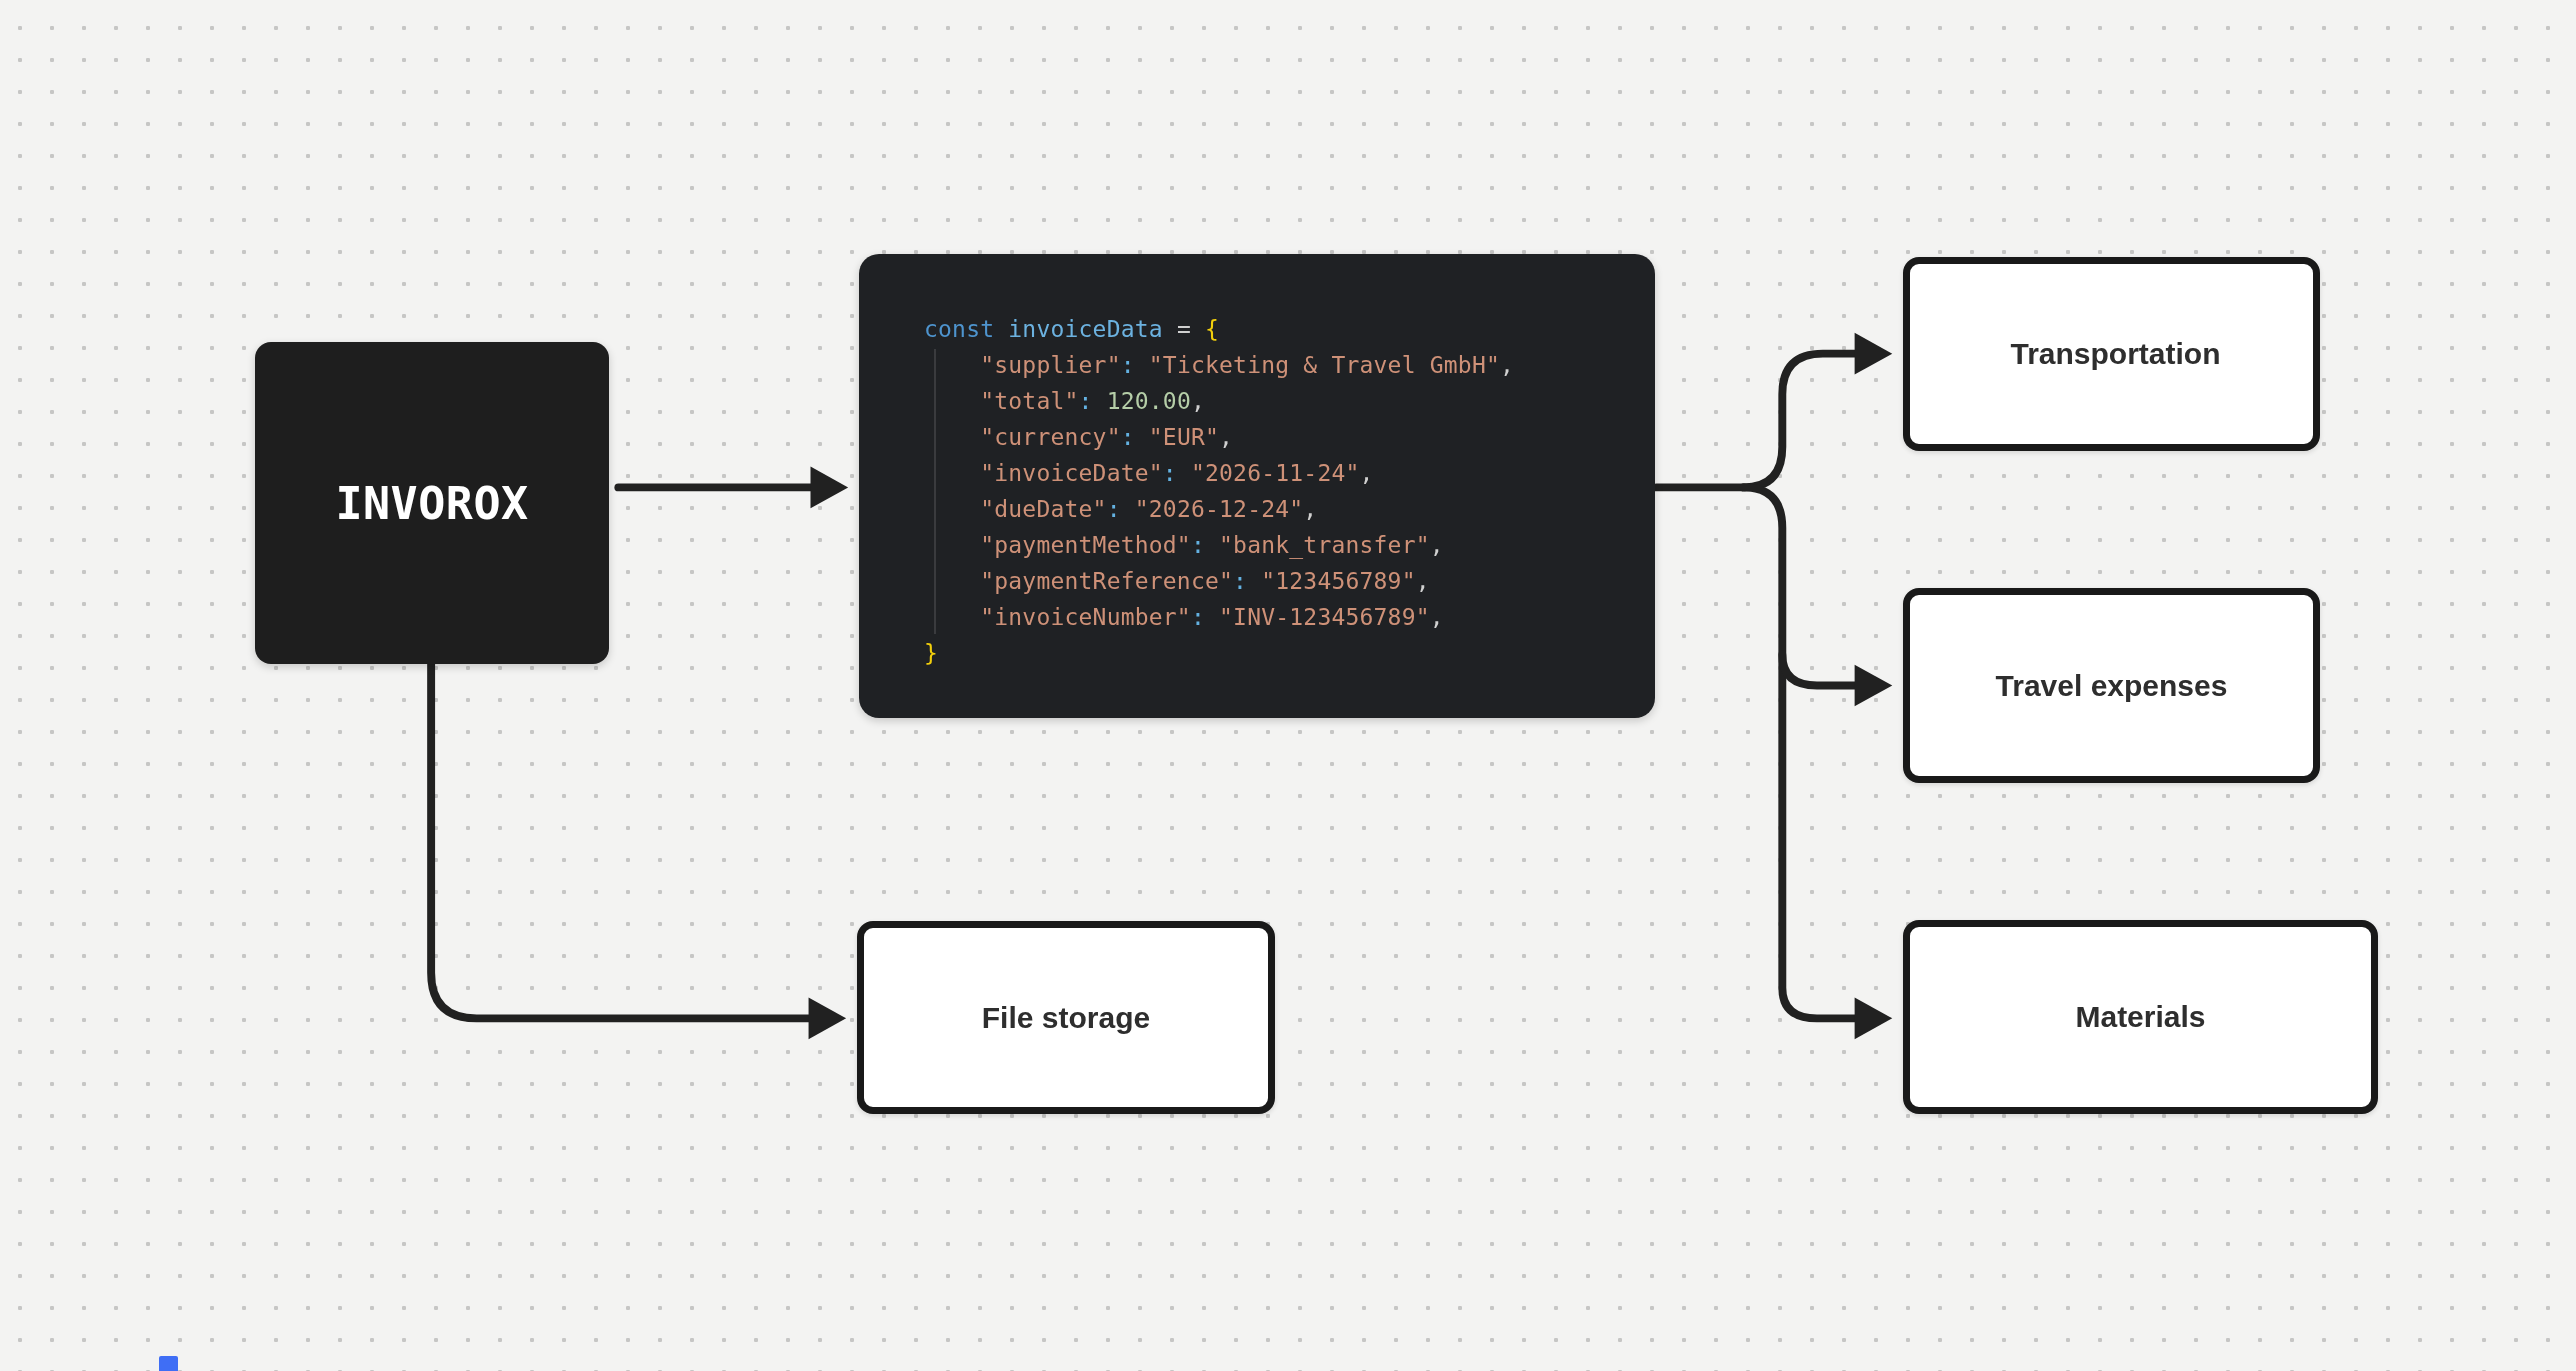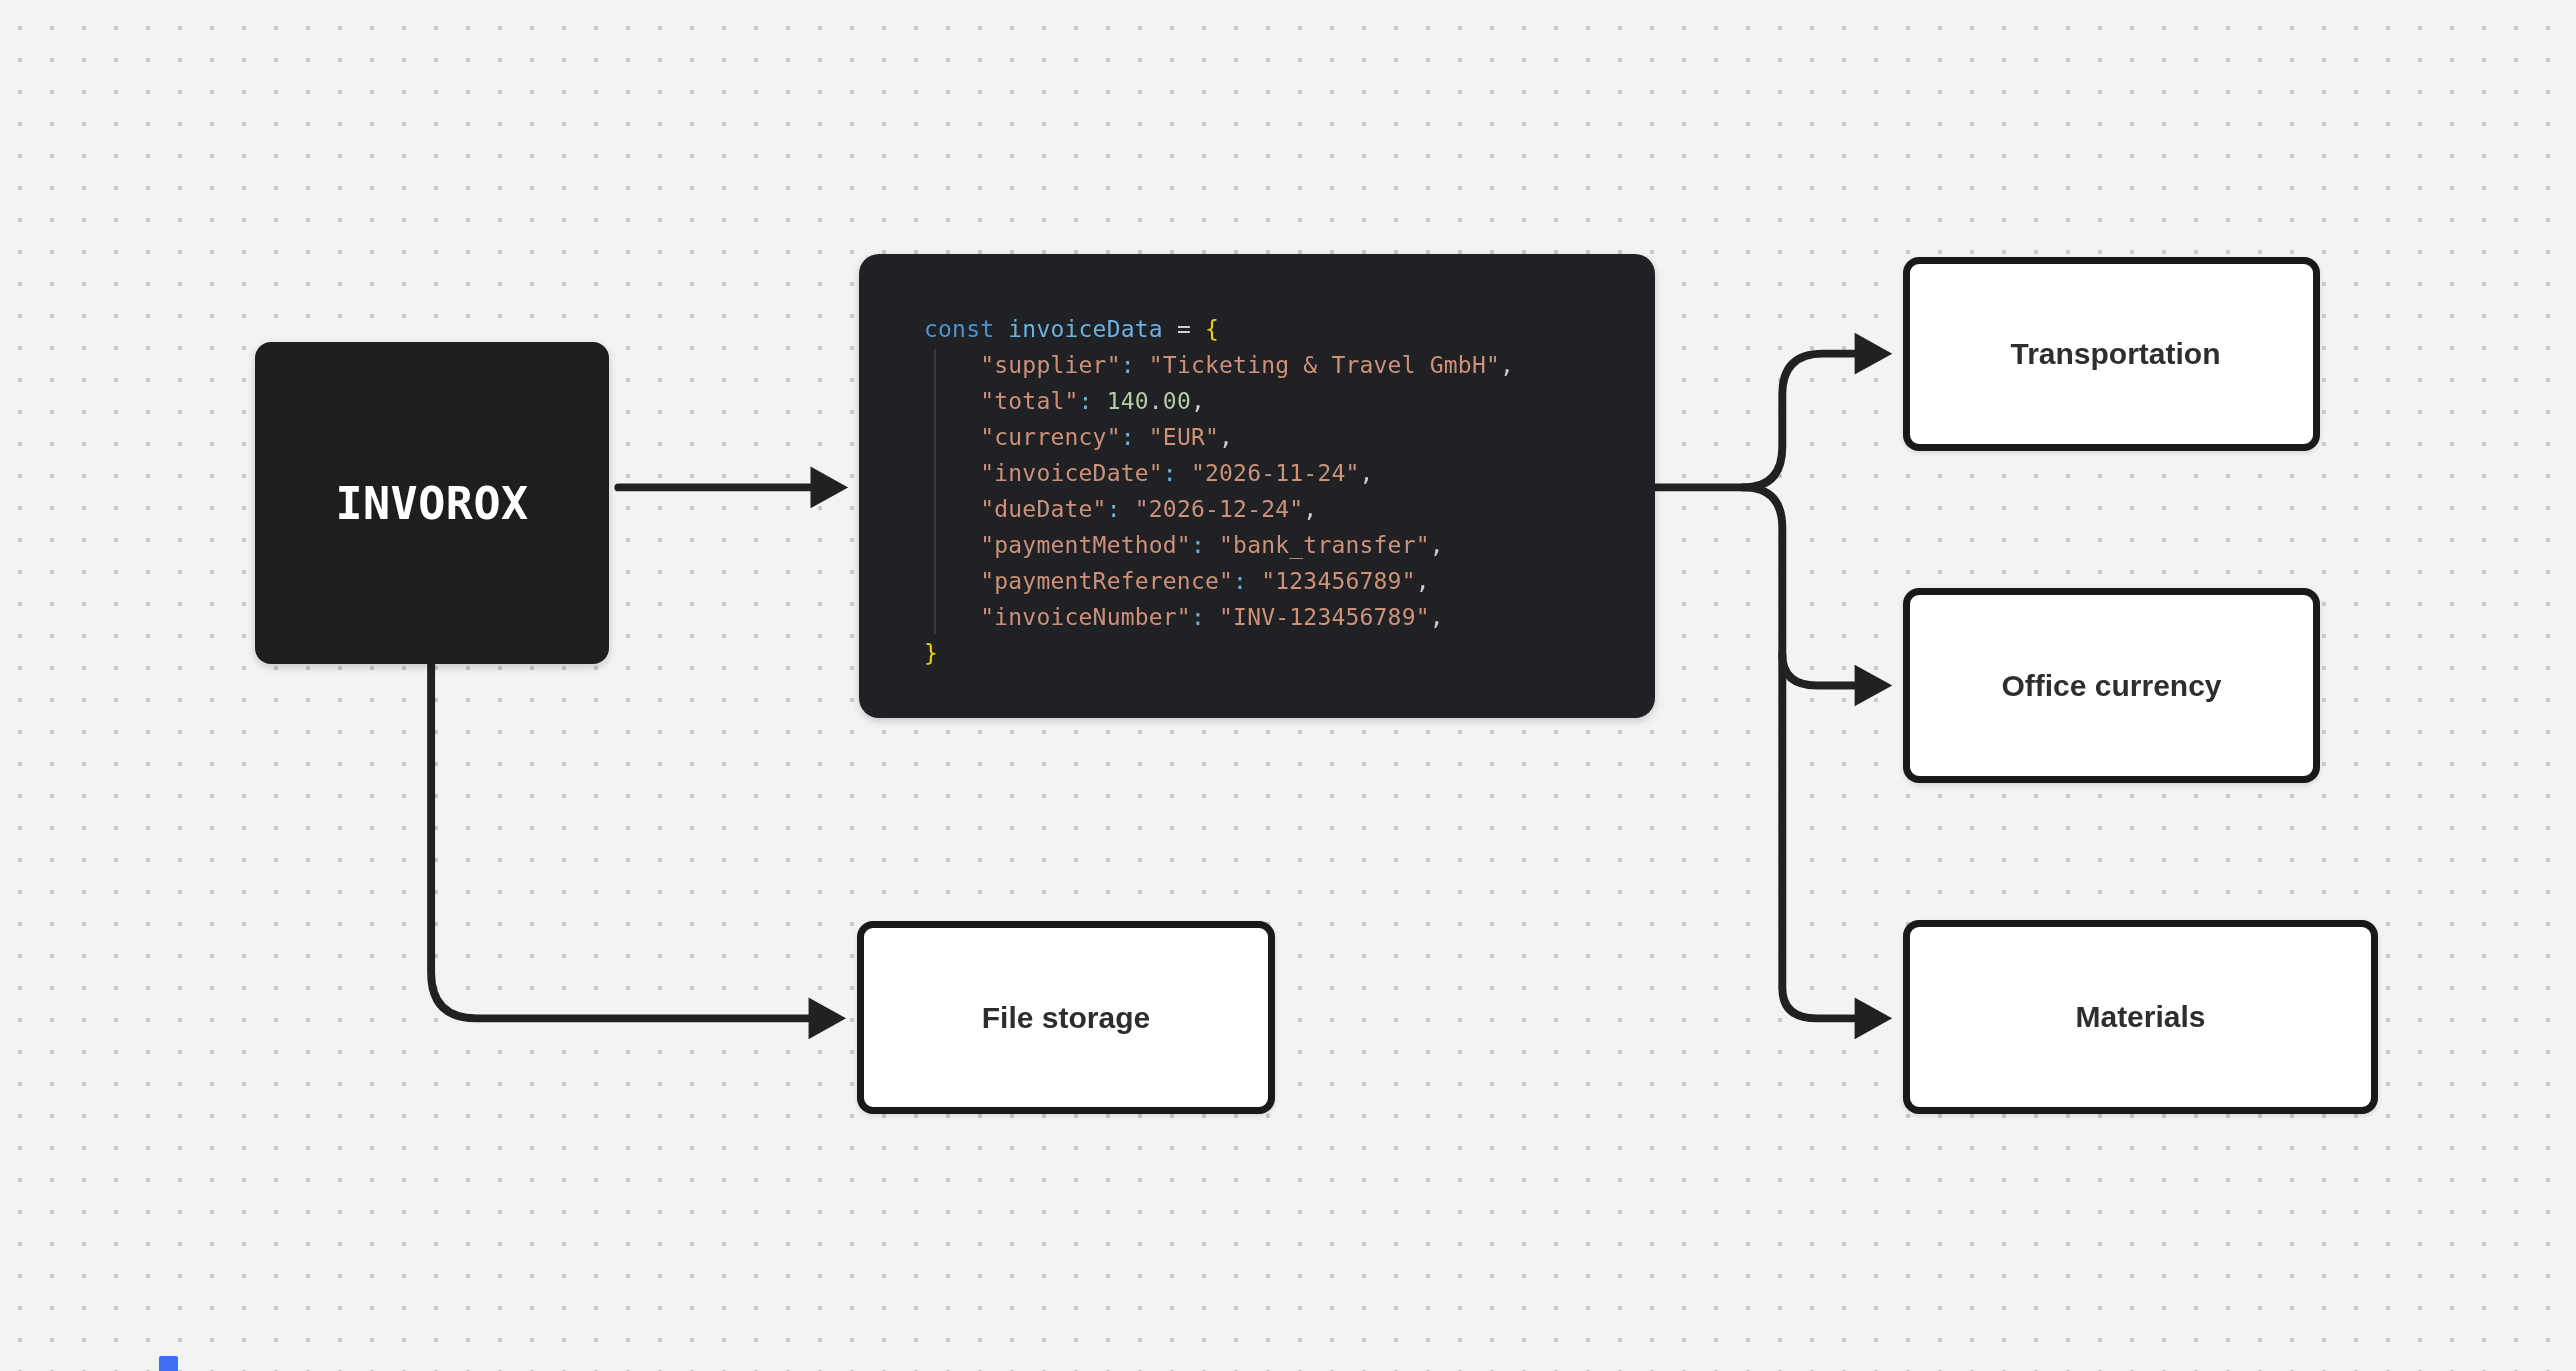--- a/index.html
+++ b/index.html
@@ -89,37 +89,37 @@
   </svg>
 
   <div class="node node-dark" id="invorox" style="background: rgb(30, 30, 30);">
     <span class="label" style="color: rgb(255, 255, 255);">INVOROX</span>
   </div>
 
   <div id="codeblock" style="background: rgb(31, 33, 36);">
     <div class="indent-guide"></div>
     <pre id="code-pre"><span><span style="color: rgb(78, 148, 206);">const</span><span style="color: rgb(212, 212, 212);"> </span><span style="color: rgb(108, 178, 224);">invoiceData</span><span style="color: rgb(212, 212, 212);"> </span><span style="color: rgb(208, 208, 208);">=</span><span style="color: rgb(212, 212, 212);"> </span><span style="color: rgb(242, 207, 12);">{</span></span>
 <span><span style="color: rgb(212, 212, 212);">    </span><span style="color: rgb(206, 145, 120);">"supplier"</span><span style="color: rgb(100, 178, 226);">:</span><span style="color: rgb(212, 212, 212);"> </span><span style="color: rgb(206, 145, 120);">"Ticketing &amp; Travel GmbH"</span><span style="color: rgb(208, 208, 208);">,</span></span>
-<span><span style="color: rgb(212, 212, 212);">    </span><span style="color: rgb(206, 145, 120);">"total"</span><span style="color: rgb(100, 178, 226);">:</span><span style="color: rgb(212, 212, 212);"> </span><span style="color: rgb(181, 206, 168);">140.00</span><span style="color: rgb(208, 208, 208);">,</span></span>
+<span><span style="color: rgb(212, 212, 212);">    </span><span style="color: rgb(206, 145, 120);">"total"</span><span style="color: rgb(100, 178, 226);">:</span><span style="color: rgb(212, 212, 212);"> </span><span style="color: rgb(181, 206, 168);">120.00</span><span style="color: rgb(208, 208, 208);">,</span></span>
 <span><span style="color: rgb(212, 212, 212);">    </span><span style="color: rgb(206, 145, 120);">"currency"</span><span style="color: rgb(100, 178, 226);">:</span><span style="color: rgb(212, 212, 212);"> </span><span style="color: rgb(206, 145, 120);">"EUR"</span><span style="color: rgb(208, 208, 208);">,</span></span>
 <span><span style="color: rgb(212, 212, 212);">    </span><span style="color: rgb(206, 145, 120);">"invoiceDate"</span><span style="color: rgb(100, 178, 226);">:</span><span style="color: rgb(212, 212, 212);"> </span><span style="color: rgb(206, 145, 120);">"2026-11-24"</span><span style="color: rgb(208, 208, 208);">,</span></span>
 <span><span style="color: rgb(212, 212, 212);">    </span><span style="color: rgb(206, 145, 120);">"dueDate"</span><span style="color: rgb(100, 178, 226);">:</span><span style="color: rgb(212, 212, 212);"> </span><span style="color: rgb(206, 145, 120);">"2026-12-24"</span><span style="color: rgb(208, 208, 208);">,</span></span>
 <span><span style="color: rgb(212, 212, 212);">    </span><span style="color: rgb(206, 145, 120);">"paymentMethod"</span><span style="color: rgb(100, 178, 226);">:</span><span style="color: rgb(212, 212, 212);"> </span><span style="color: rgb(206, 145, 120);">"bank_transfer"</span><span style="color: rgb(208, 208, 208);">,</span></span>
 <span><span style="color: rgb(212, 212, 212);">    </span><span style="color: rgb(206, 145, 120);">"paymentReference"</span><span style="color: rgb(100, 178, 226);">:</span><span style="color: rgb(212, 212, 212);"> </span><span style="color: rgb(206, 145, 120);">"123456789"</span><span style="color: rgb(208, 208, 208);">,</span></span>
 <span><span style="color: rgb(212, 212, 212);">    </span><span style="color: rgb(206, 145, 120);">"invoiceNumber"</span><span style="color: rgb(100, 178, 226);">:</span><span style="color: rgb(212, 212, 212);"> </span><span style="color: rgb(206, 145, 120);">"INV-123456789"</span><span style="color: rgb(208, 208, 208);">,</span></span>
 <span><span style="color: rgb(242, 207, 12);">}</span></span>
 </pre>
   </div>
 
   <div class="node node-light" id="transportation">
     <span class="label">Transportation</span>
   </div>
 
   <div class="node node-light" id="office">
-    <span class="label">Office currency</span>
+    <span class="label">Travel expenses</span>
   </div>
 
   <div class="node node-light" id="materials">
     <span class="label">Materials</span>
   </div>
 
   <div class="node node-light" id="filestorage">
     <span class="label">File storage</span>
   </div>
 

